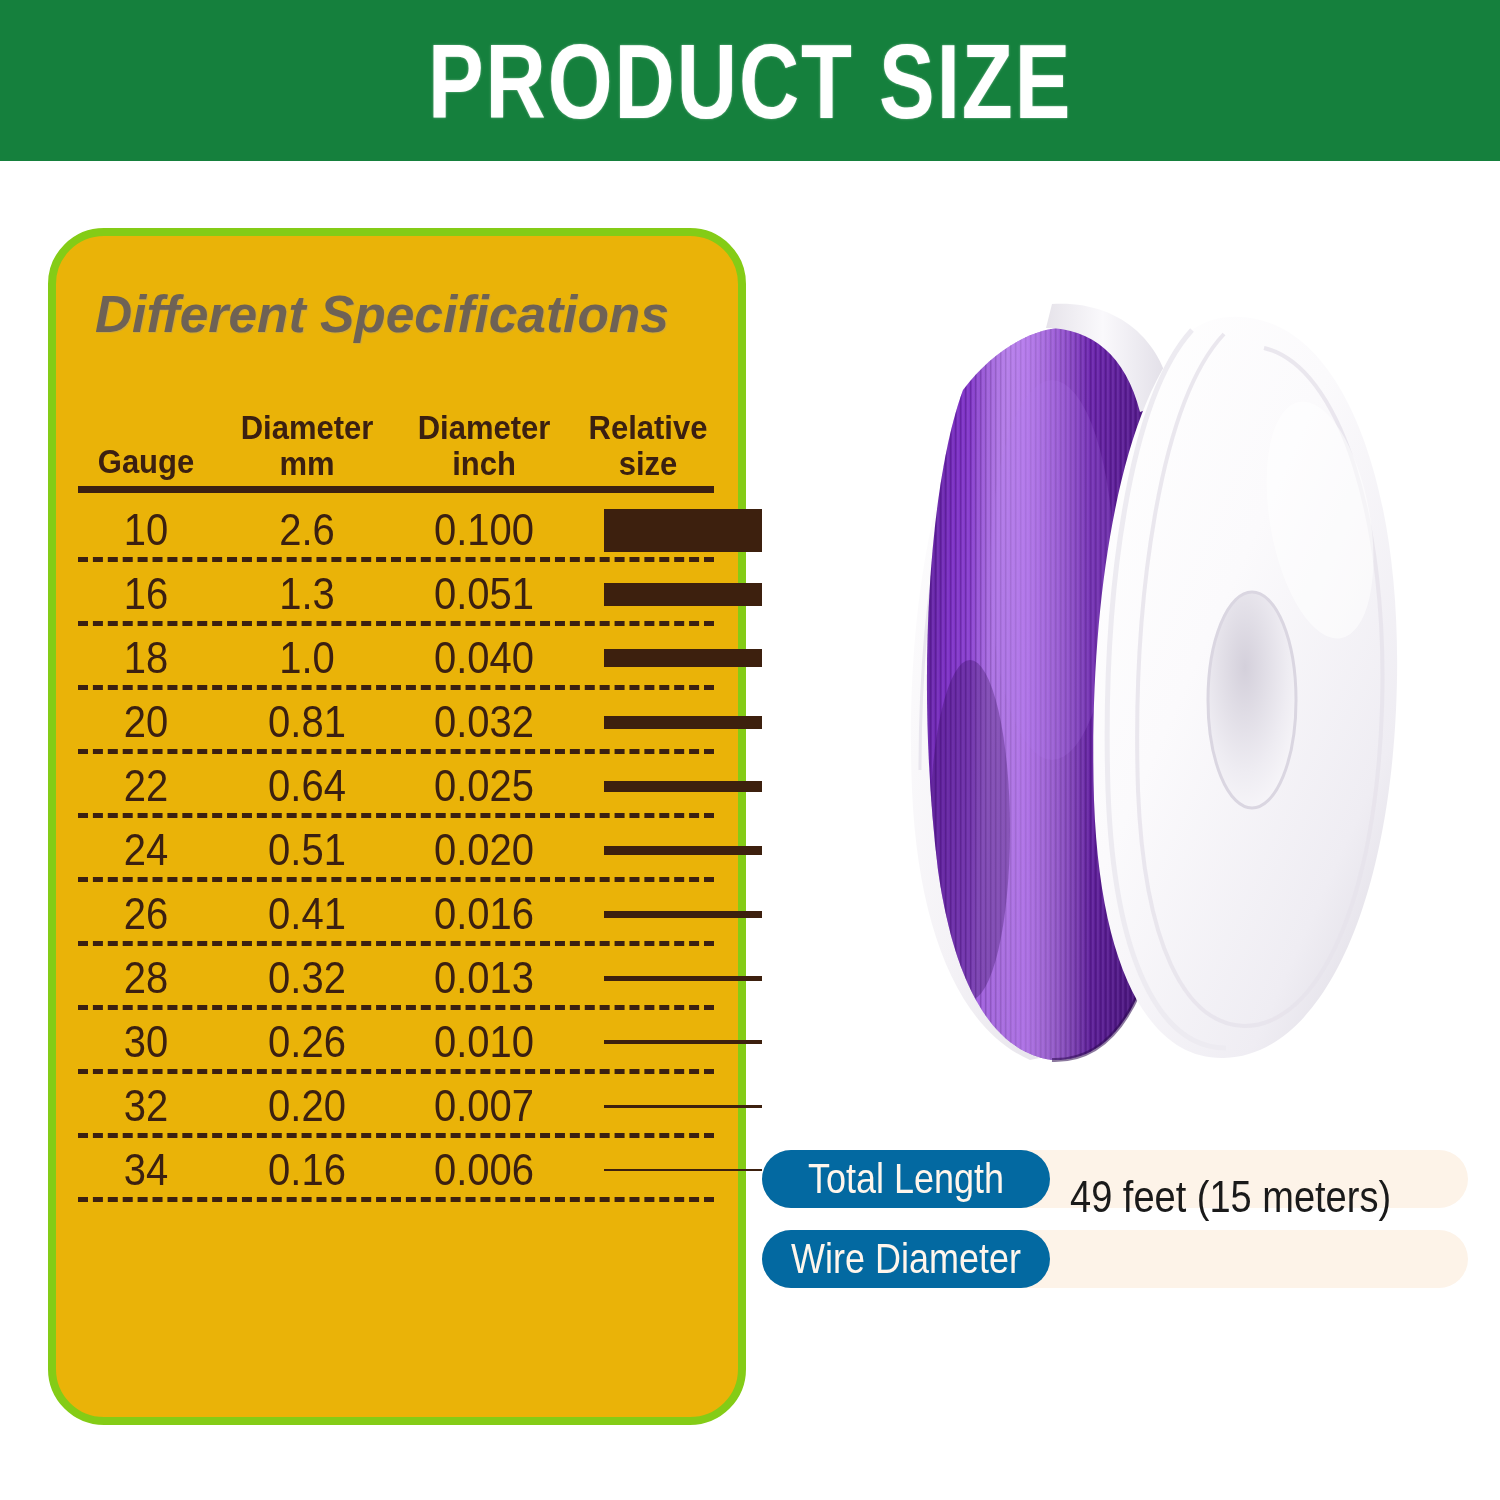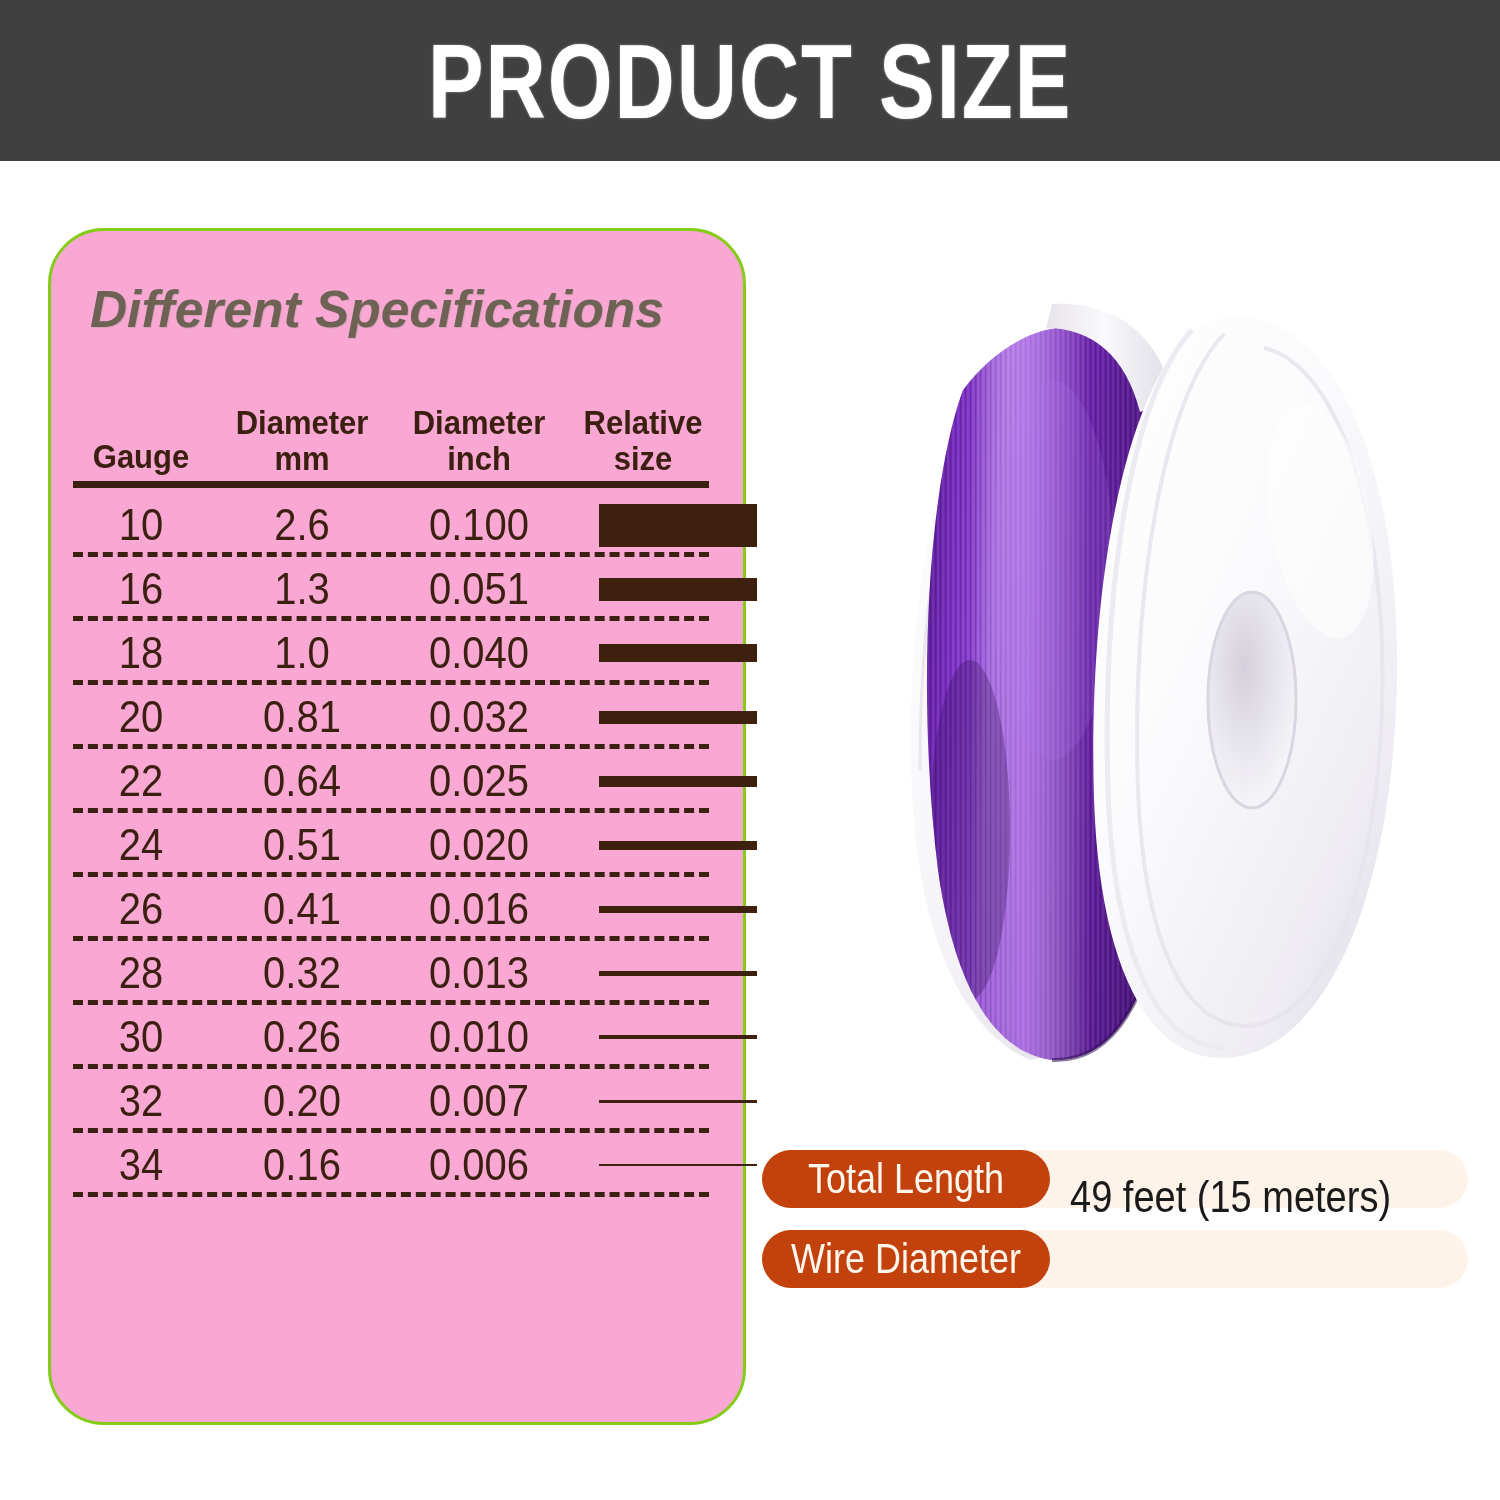--- a/index.html
+++ b/index.html
@@ -9,43 +9,43 @@
     font-family: "Liberation Sans", sans-serif;
     position: relative;
     overflow: hidden;
   }
 
   
   #header-banner {
     position: absolute;
     left: 0; top: 0;
     width: 1500px; height: 161px;
-    background: #404040;
+    background: #15803d;
     display: flex;
     align-items: center;
     justify-content: center;
   }
   #header-title {
     color: #FFFFFF;
     font-size: 86px;
     font-weight: bold;
     letter-spacing: 2px;
     line-height: 1;
     transform: scaleY(1.22) scaleX(0.97);
     text-shadow: 0 0 2px rgba(255,255,255,0.5);
     white-space: nowrap;
   }
 
   
   #specs-card {
     position: absolute;
     left: 48px; top: 228px;
     width: 698px; height: 1197px;
-    background: #f9a8d4;
-    border: 3px solid #84cc16;
+    background: #eab308;
+    border: 8px solid #84cc16;
     border-radius: 56px;
   }
   #specs-title {
     position: absolute;
     left: 36px; top: 48px;
     font-size: 52px;
     font-weight: bold;
     font-style: italic;
     color: #6E6255;
     white-space: nowrap;
@@ -143,21 +143,21 @@
     position: relative;
     height: 58px;
     margin-bottom: 22px;
     background: #FDF3E8;
     border-radius: 29px;
   }
   .badge-pill {
     position: absolute;
     left: 0; top: 0;
     height: 58px;
-    background: #c2410c;
+    background: #0369a1;
     border-radius: 29px;
     display: flex;
     align-items: center;
     justify-content: center;
     padding: 0 22px;
     min-width: 288px;
   }
   .badge-pill span {
     color: #FFF6EC;
     font-size: 36px;

